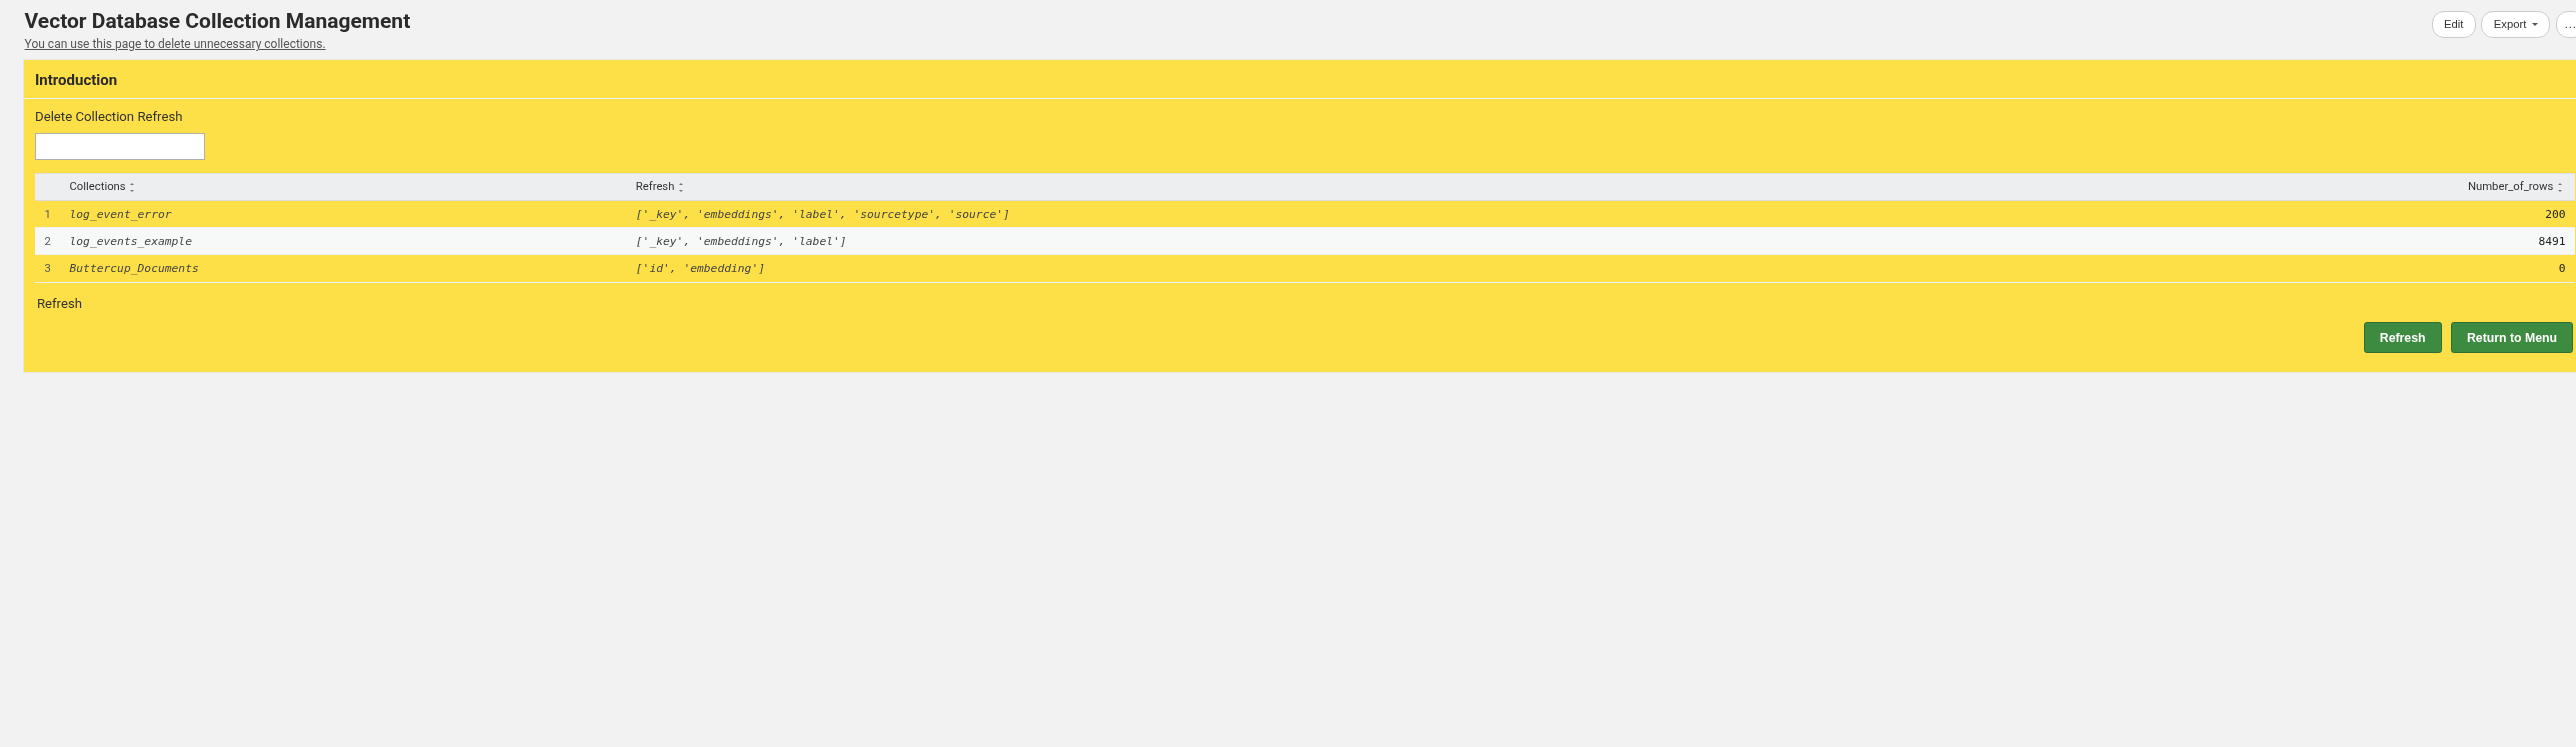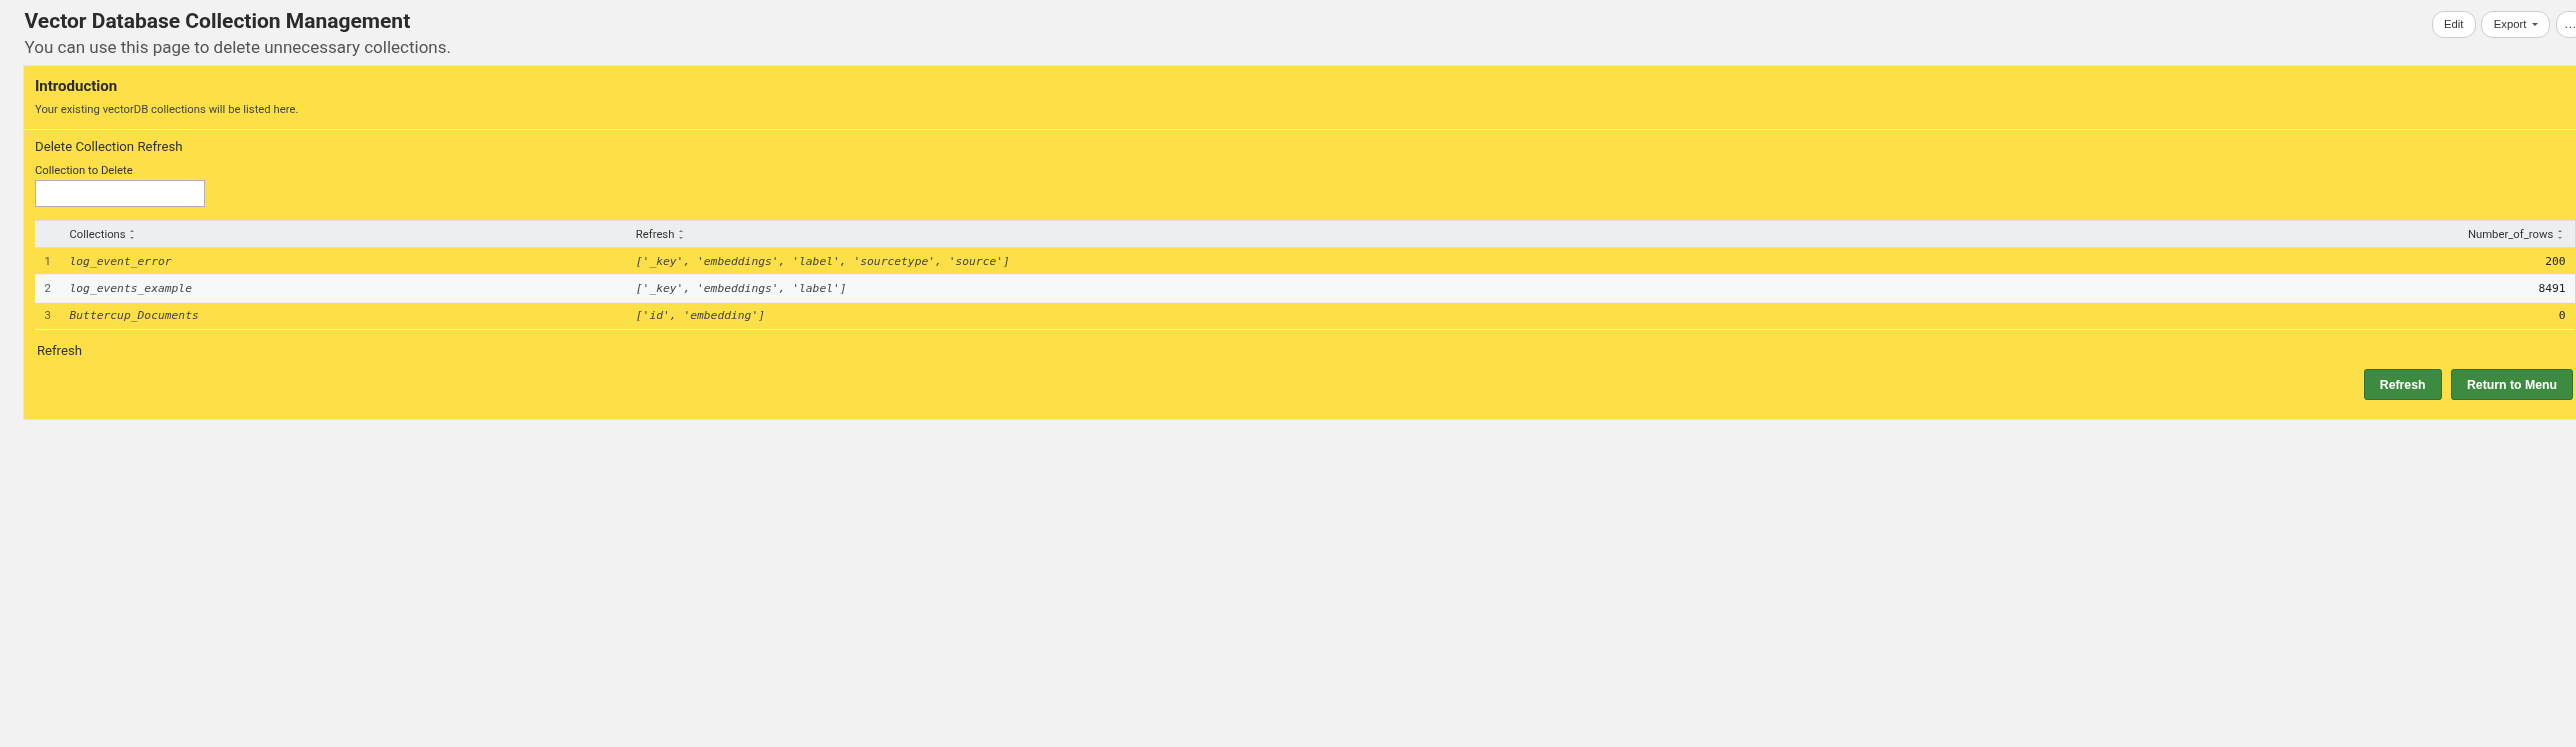--- a/index.html
+++ b/index.html
@@ -18,23 +18,24 @@
     padding: 9.4px 7.6px 7.6px 7.6px;
   }
   .header-left { display: flex; flex-direction: column; }
   .page-title {
     font-size: 21px;
     font-weight: 700;
     color: #2b2b2b;
     margin: 0 0 3.8px 0;
   }
   .page-subtitle {
-    font-size: 17px;
+    font-size: 12px;
     color: #555;
     margin: 0;
+    text-decoration: underline;
   }
   .header-actions {
     display: flex;
     gap: 5.7px;
     align-items: center;
     padding-top: 1.9px;
   }
   .btn {
     display: inline-flex;
     align-items: center;
@@ -184,26 +185,24 @@
       <button class="btn">
         <span>Export</span>
         <span class="caret"></span>
       </button>
       <button class="btn more">...</button>
     </div>
   </div>
 
   <div class="card">
     <h2 class="intro-title">Introduction</h2>
-    <p class="intro-text">Your existing vectorDB collections will be listed here.</p>
 
     <div class="section-divider"></div>
 
     <p class="panel-title">Delete Collection Refresh</p>
-    <label class="field-label">Collection to Delete</label>
     <input class="text-input" type="text" value="" style="">
 
     <table class="data">
       <thead>
         <tr>
           <th class="rownum"></th>
           <th>
             <span>Collections</span>
             <span class="sort-icon"></span>
           </th>

